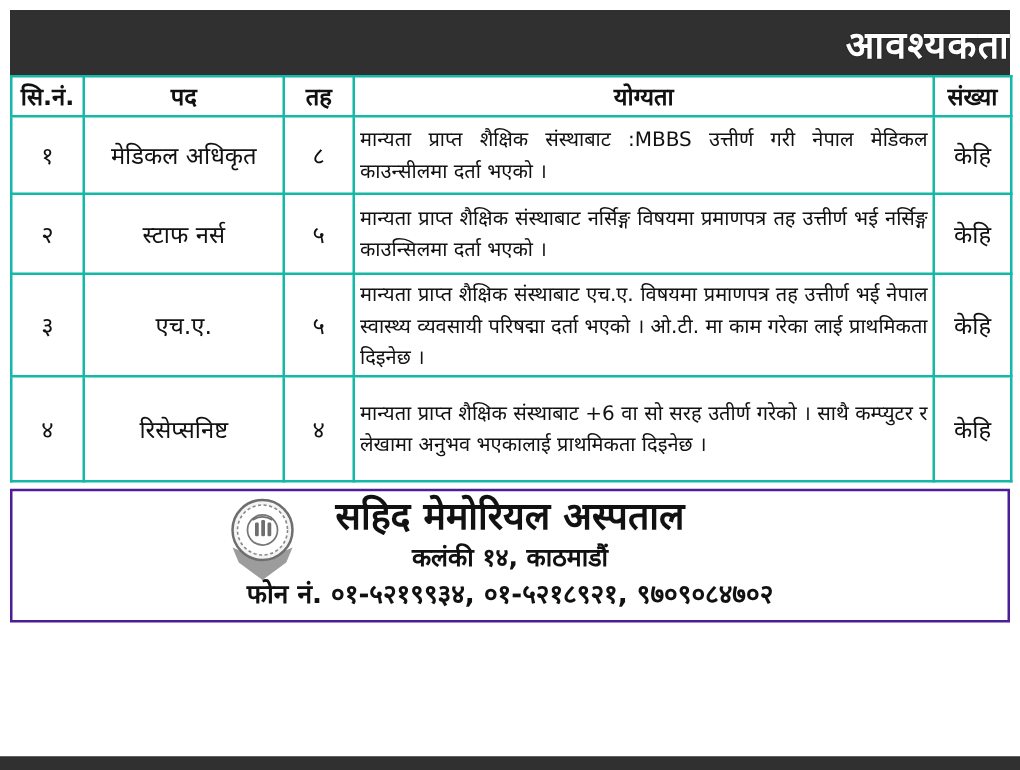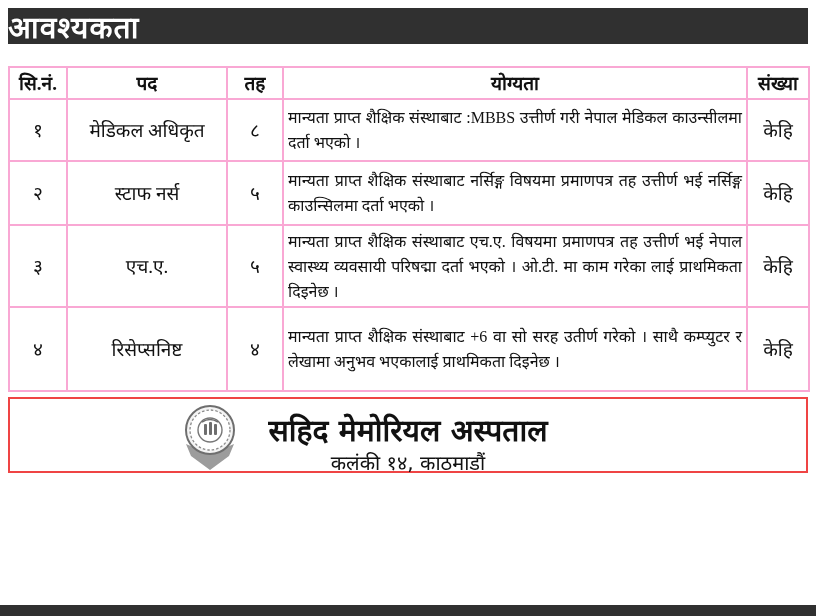--- a/index.html
+++ b/index.html
@@ -13,23 +13,23 @@
   .page {
     box-sizing: border-box;
     width: 816px; height: 616px;
     padding: 8px 8px 0 8px;
     background: #fff;
     position: relative;
   }
   
   .title-bar {
     background: #303030;
-    height: 36px;
-    display: flex; align-items: center; justify-content: flex-start;
-    margin-bottom: 22px;
+    height: 52px;
+    display: flex; align-items: center; justify-content: flex-end;
+    margin-bottom: 0;
   }
   .title-bar .title-text {
     color: #ffffff;
     font-size: 30px;
     font-weight: bold;
     letter-spacing: 1px;
     text-shadow: 0 0 1px #000;
   }
   
   .intro-box {
@@ -43,60 +43,59 @@
     min-height: 94px;
   }
   
   table.vacancy {
     width: 800px;
     border-collapse: collapse;
     table-layout: fixed;
     margin-bottom: 5px;
   }
   table.vacancy th, table.vacancy td {
-    border: 2px solid #f9a8d4;
+    border: 2px solid #14b8a6;
     box-sizing: border-box;
     padding: 2px 4px;
     vertical-align: middle;
-    font-family: Liberation Serif, serif;
   }
   table.vacancy th {
     font-size: 19px;
     font-weight: bold;
     text-align: center;
     height: 30px;
   }
   td.c { text-align: center; font-size: 19px; }
   td.qual {
     text-align: justify;
     font-size: 16px;
     line-height: 25px;
     padding: 3px 9px;
   }
   tr.r1 { height: 62px; }
   tr.r2 { height: 64px; }
   tr.r3 { height: 82px; }
   tr.r4 { height: 84px; }
   
   .footer-box {
-    border: 2px solid #ef4444;
+    border: 2px solid #4c1d95;
     box-sizing: border-box;
-    height: 76px;
+    height: 107px;
     position: relative;
     text-align: center;
-    padding-top: 13px;
+    padding-top: 2px;
   }
   .hospital-name {
     font-size: 30px;
     font-weight: bold;
     line-height: 38px;
   }
   .hospital-address {
     font-size: 20px;
-    font-weight: normal;
+    font-weight: bold;
     line-height: 26px;
   }
   .hospital-phone {
     font-size: 21px;
     font-weight: bold;
     line-height: 32px;
   }
   .seal {
     position: absolute;
     left: 168px; top: 5px;
@@ -177,16 +176,17 @@
         <circle cx="32" cy="26" r="20" fill="#ffffff" stroke="#8a8a8a" stroke-width="1.3" stroke-dasharray="2.5 2"></circle>
         <circle cx="32" cy="26" r="12" fill="none" stroke="#777777" stroke-width="1.4"></circle>
         <rect x="26" y="20" width="3" height="11" rx="1" fill="#6e6e6e"></rect>
         <rect x="31" y="18" width="3" height="13" rx="1" fill="#6e6e6e"></rect>
         <rect x="36" y="20" width="3" height="11" rx="1" fill="#6e6e6e"></rect>
         <path d="M24 18 q8 -5 16 0" fill="none" stroke="#6e6e6e" stroke-width="1.5"></path>
       </svg>
     </span>
     <div class="hospital-name">सहिद मेमोरियल अस्पताल</div>
     <div class="hospital-address">कलंकी १४, काठमाडौं</div>
+    <div class="hospital-phone">फोन नं. ०१-५२१९९३४, ०१-५२१८९२१, ९७०९०८४७०२</div>
   </div>
 
   <div class="bottom-bar"></div>
 </div>
 
 </body></html>

